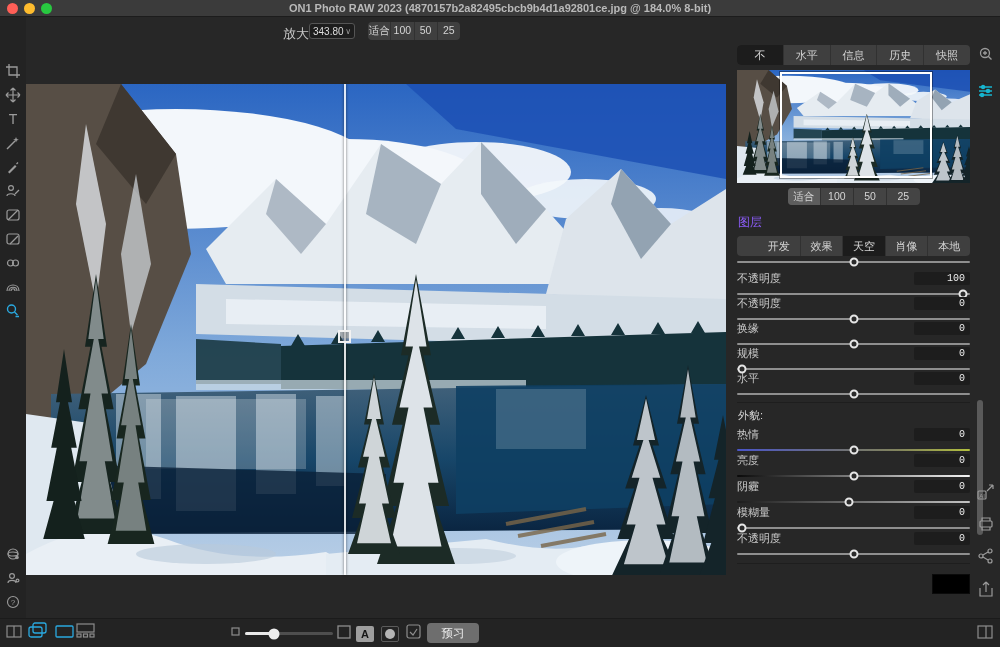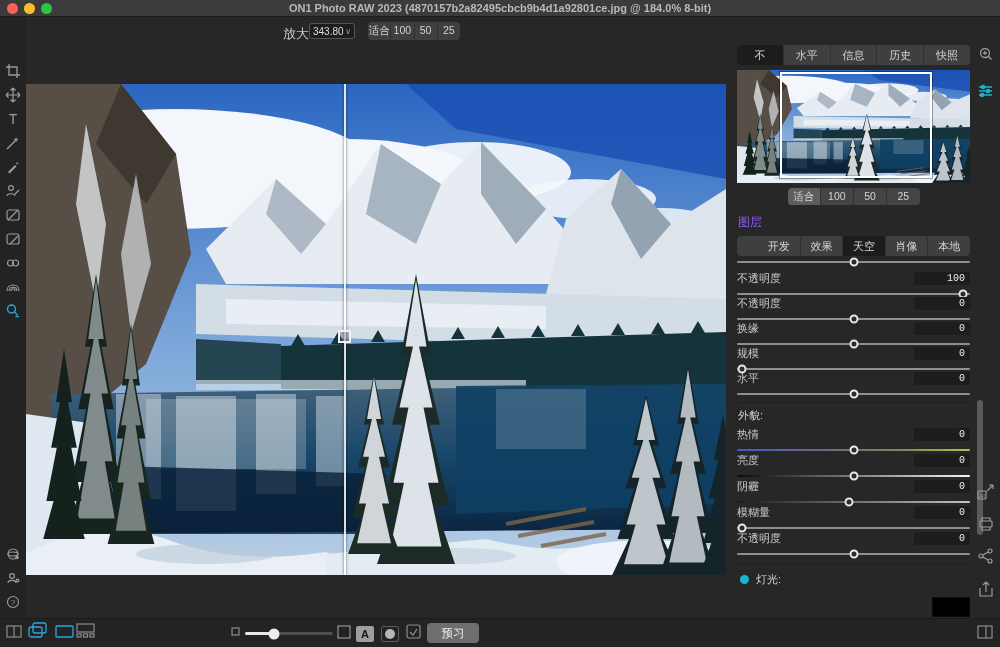--- a/index.html
+++ b/index.html
@@ -420,24 +420,20 @@
           <div class="slider-head">
             <span class="slider-label">不透明度</span>
             <div class="value-box">0</div>
           </div>
           <div class="track track-plain">
             <div class="handle" style="left: 50%;"></div>
           </div>
         </div>
       </div>
     <div class="divider"></div>
-    <div class="fg-light">
-      <span class="dot"></span>
-      <span>灯光:</span>
-    </div>
     <div class="fg-mode">
 
       <span class="spacer"></span>
 
       <div class="swatch"></div>
     </div>
 
   </div>
 
   <div class="strip-icon" style="top:46px"><svg width="18" height="18" fill="none" stroke="#9b9b9b" stroke-width="1.3">

